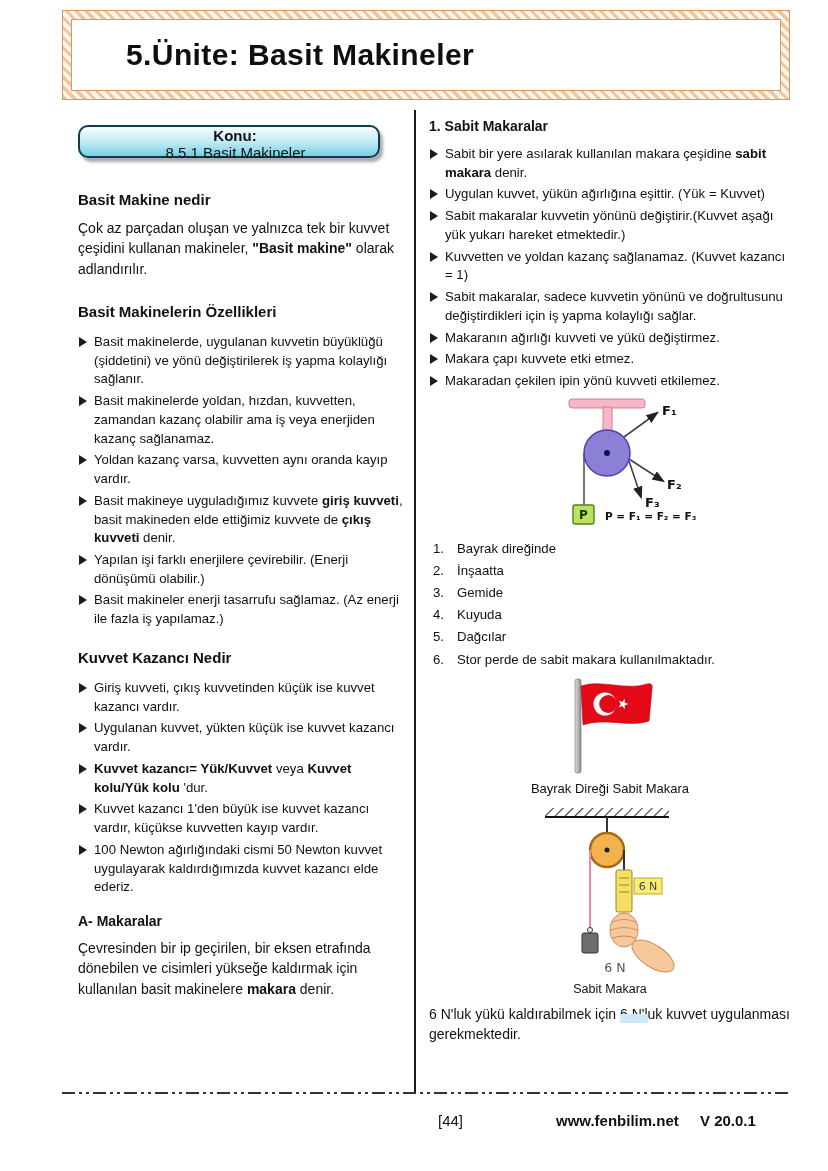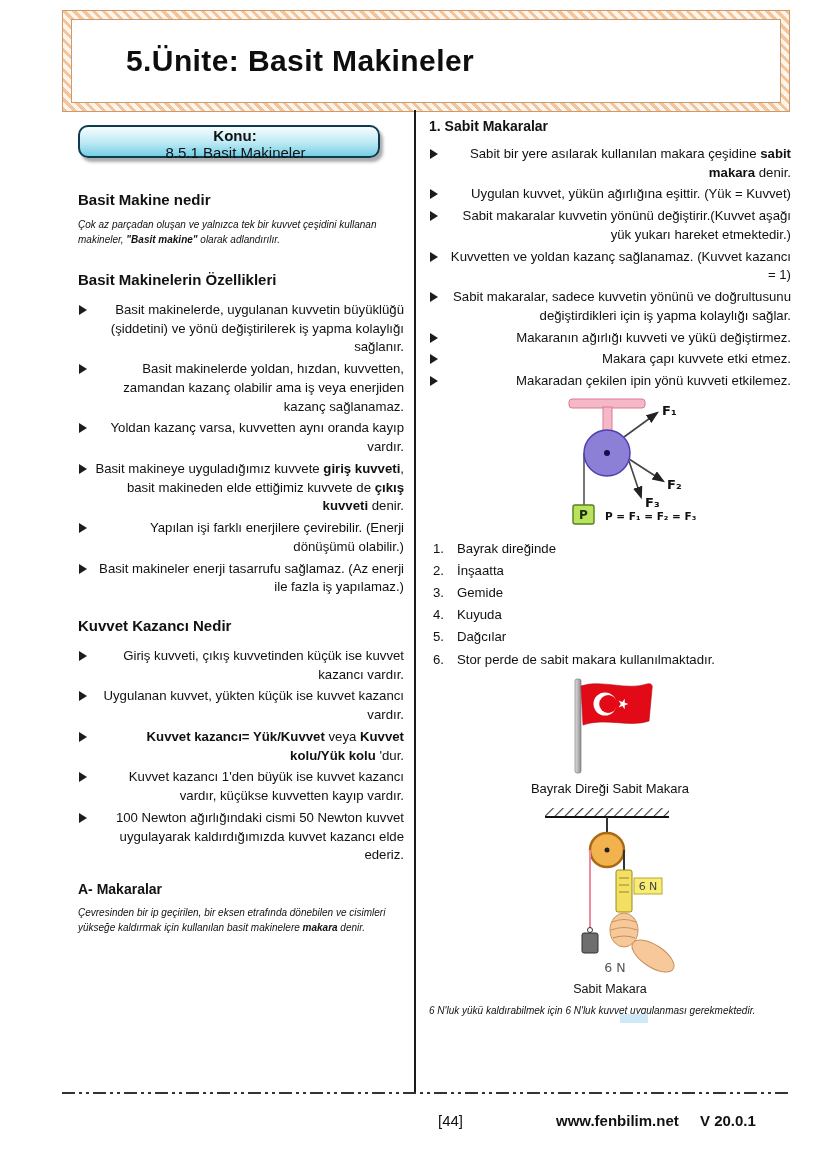--- a/index.html
+++ b/index.html
@@ -3,21 +3,21 @@
 <meta charset="utf-8">
 <style>
   * { margin:0; padding:0; box-sizing:border-box; }
   html,body { background:#ffffff; }
   body { font-family:"Liberation Sans","DejaVu Sans",sans-serif; color:#111; }
   .page { position:relative; width:828px; height:1171px; background:#fff; overflow:hidden; }
   .b { font-weight:bold; }
 
   
   .banner {
-    position:absolute; left:62px; top:10px; width:728px; height:102px;
+    position:absolute; left:62px; top:10px; width:728px; height:90px;
     background:repeating-linear-gradient(45deg,#f3c59c 0 3px,#fdf5ec 3px 7px);
     border:1px solid #cf9a6b; padding:8px;
   }
   .banner-inner {
     width:100%; height:100%; background:#fff; border:1px solid #cf9a6b;
     display:flex; align-items:center; padding-left:54px;
   }
   .title { font-size:30px; font-weight:bold; letter-spacing:.4px; color:#0e0e0e; }
 
   
@@ -31,32 +31,32 @@
     border:2px solid #0d3b4f; border-radius:10px;
     background:linear-gradient(180deg,#f7fdfe 0%,#bce9f4 55%,#74cfe4 100%);
     box-shadow:3px 4px 3px rgba(90,90,90,.5);
     display:flex; align-items:center; padding-left:12px; font-size:15px;flex-direction:column;
   }
   .konu-text { margin-left:1px;text-align:right; }
 
   
   .h { font-size:15px; font-weight:bold; margin-bottom:10px; }
   .h-lg { font-size:14px; }
-  .para { font-size:10px; line-height:1.45;font-style:italic; }
+  .para { font-size:14px; line-height:1.45; }
   .s2h { margin-top:24px; margin-bottom:13px; }
   .s3h { margin-top:20px; margin-bottom:13px; }
   .s4h { margin-top:16px; margin-bottom:9px; }
   .rh  { margin-bottom:11px; }
   .uh  { margin-top:6px; margin-bottom:9px; }
 
   .li { display:flex; margin-bottom:3px; font-size:13.2px; line-height:1.42; }
   .arrow { flex:none; width:0; height:0; border-left:8px solid #1c1c1c;
            border-top:5px solid transparent; border-bottom:5px solid transparent;
            margin:4px 7px 0 1px; }
-  .li-text { flex:1;text-align:right; }
+  .li-text { flex:1; }
 
   .nli { display:flex; font-size:13.2px; line-height:1.45; margin-bottom:3px; padding-left:4px; }
   .num { flex:none; width:24px; }
 
   .fig { display:flex; flex-direction:column; align-items:center; }
   .fig1 { margin:6px auto 2px; }
   .figflag { margin-top:8px; }
   .fig2 { margin-top:10px; }
   .caption { font-size:13px; margin-top:4px; text-align:center; }
   .caption.small { font-size:12.5px; }

